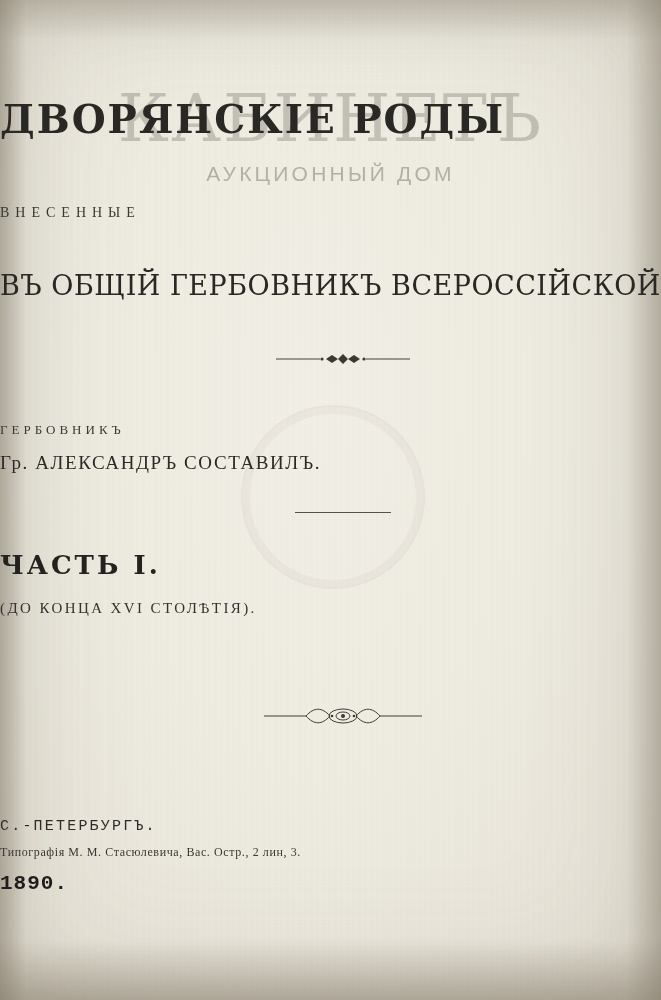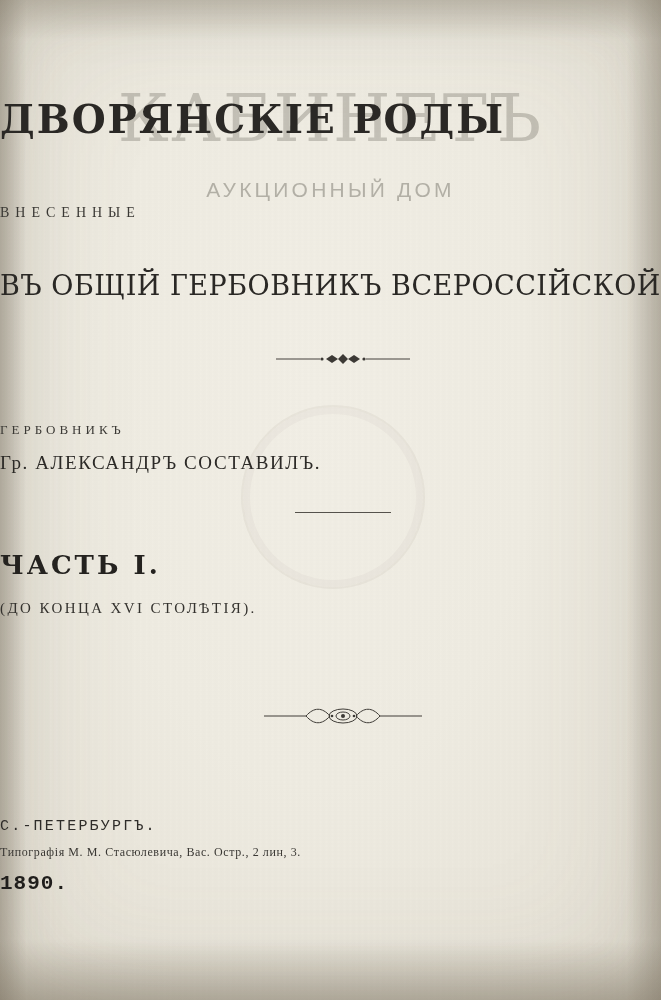--- a/index.html
+++ b/index.html
@@ -78,21 +78,21 @@
   }
   .wm-main {
     font-family: "DejaVu Serif", serif;
     font-size: 66px;
     letter-spacing: 2px;
     color: rgba(96,92,84,0.30);
     line-height: 1;
     font-weight: 400;
   }
   .wm-sub {
-    margin-top: 26px;
+    margin-top: 10px;
     font-family: "Liberation Sans", sans-serif;
     font-size: 21px;
     letter-spacing: 3.2px;
     color: rgba(96,92,84,0.42);
     text-transform: uppercase;
   }
   
   .wm-seal {
     position: absolute;
     left: 50%;

